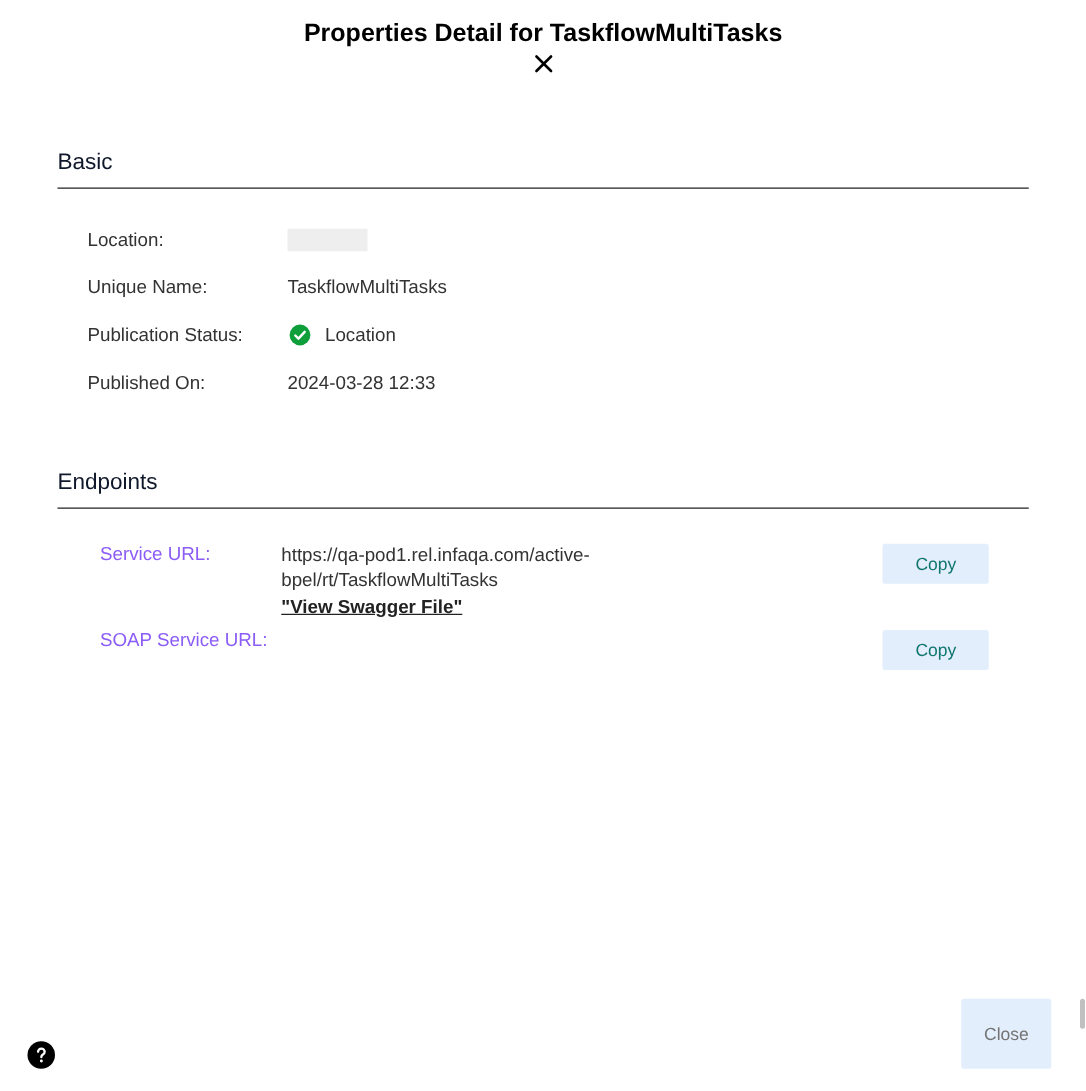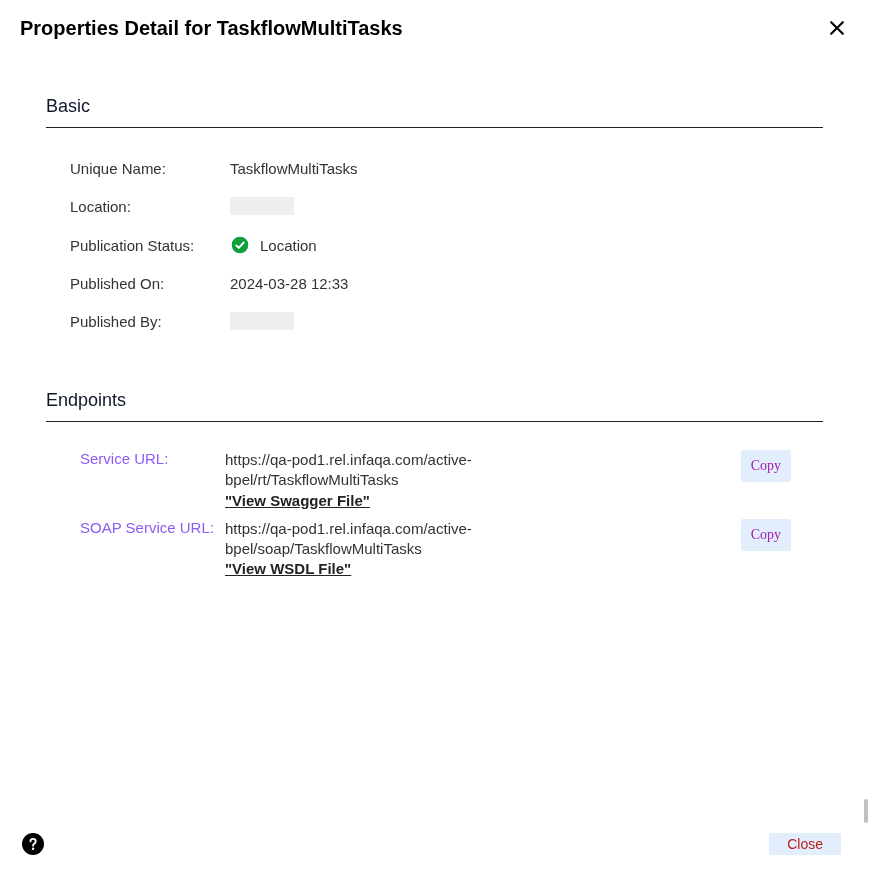--- a/index.html
+++ b/index.html
@@ -13,20 +13,21 @@
       width: 869px;
       height: 873px;
       position: relative;
       overflow: hidden;
     }
     .dialog-header {
       display: flex;
       justify-content: space-between;
       align-items: center;
       padding: 16px 20px;
+      flex-direction: column;
     }
     .dialog-title {
       font-size: 20px;
       font-weight: 700;
       color: #000;
     }
     .close-icon {
       cursor: pointer;
       width: 24px;
       height: 24px;
@@ -119,38 +120,37 @@
       font-weight: 600;
     }
     .copy-cell {
       flex: 1;
       text-align: right;
       padding-right: 32px;
     }
     .copy-btn {
       display: inline-block;
       background: #e3eefc;
-      color: #a21caf;
+      color: #0f766e;
       font-size: 14px;
-      padding: 8px 10px;
+      padding: 8px 26px;
       border: none;
       cursor: pointer;
       border-radius: 2px;
-      font-family: Liberation Serif, serif;
     }
     .footer {
       position: absolute;
       bottom: 18px;
       right: 28px;
     }
     .close-btn {
       background: #e3eefc;
-      color: #b91c1c;
+      color: #737373;
       font-size: 14px;
-      padding: 3px 18px;
+      padding: 20px 18px;
       border: none;
       cursor: pointer;
       border-radius: 2px;
     }
     .help-fab {
       position: absolute;
       bottom: 18px;
       left: 22px;
       width: 22px;
       height: 22px;
@@ -195,55 +195,49 @@
   </div>
 </div>
 
 <div class="content">
 
   <div class="section-title">Basic</div>
   <hr class="section-divider">
 
   <div class="field-group">
     <div class="field-row">
-      <div class="field-label">Unique Name:</div>
-      <div class="field-value">TaskflowMultiTasks</div>
-    </div>
-
-    <div class="field-row">
       <div class="field-label">Location:</div>
       <div class="field-value">
         <span class="redacted"></span>
       </div>
+    </div>
+
+    <div class="field-row">
+      <div class="field-label">Unique Name:</div>
+      <div class="field-value">TaskflowMultiTasks</div>
     </div>
 
     <div class="field-row">
       <div class="field-label">Publication Status:</div>
       <div class="field-value">
         <span class="status-icon">
           <svg viewBox="0 0 24 24">
             <circle cx="12" cy="12" r="10" fill="#0e9f3b"></circle>
             <path d="M7.5 12.5 L10.5 15.5 L16.5 9" fill="none" stroke="#fff" stroke-width="2.3" stroke-linecap="round" stroke-linejoin="round"></path>
           </svg>
         </span>
         <span>Location</span>
       </div>
     </div>
 
     <div class="field-row">
       <div class="field-label">Published On:</div>
       <div class="field-value">2024-03-28 12:33</div>
     </div>
 
-    <div class="field-row">
-      <div class="field-label">Published By:</div>
-      <div class="field-value">
-        <span class="redacted"></span>
-      </div>
-    </div>
 
   </div>
 
   <div class="section-title">Endpoints</div>
   <hr class="section-divider">
 
   <div class="endpoint-group">
 
     <div class="endpoint-row">
       <div class="endpoint-label">Service URL:</div>
@@ -251,24 +245,20 @@
         <span>https://qa-pod1.rel.infaqa.com/active-bpel/rt/TaskflowMultiTasks</span><br>
         <a href="#">"View Swagger File"</a>
       </div>
       <div class="copy-cell">
         <button class="copy-btn">Copy</button>
       </div>
     </div>
 
     <div class="endpoint-row">
       <div class="endpoint-label">SOAP Service URL:</div>
-      <div class="endpoint-value">
-        <span>https://qa-pod1.rel.infaqa.com/active-bpel/soap/TaskflowMultiTasks</span><br>
-        <a href="#">"View WSDL File"</a>
-      </div>
       <div class="copy-cell">
         <button class="copy-btn">Copy</button>
       </div>
     </div>
 
   </div>
 
 </div>
 
 <div class="footer">

